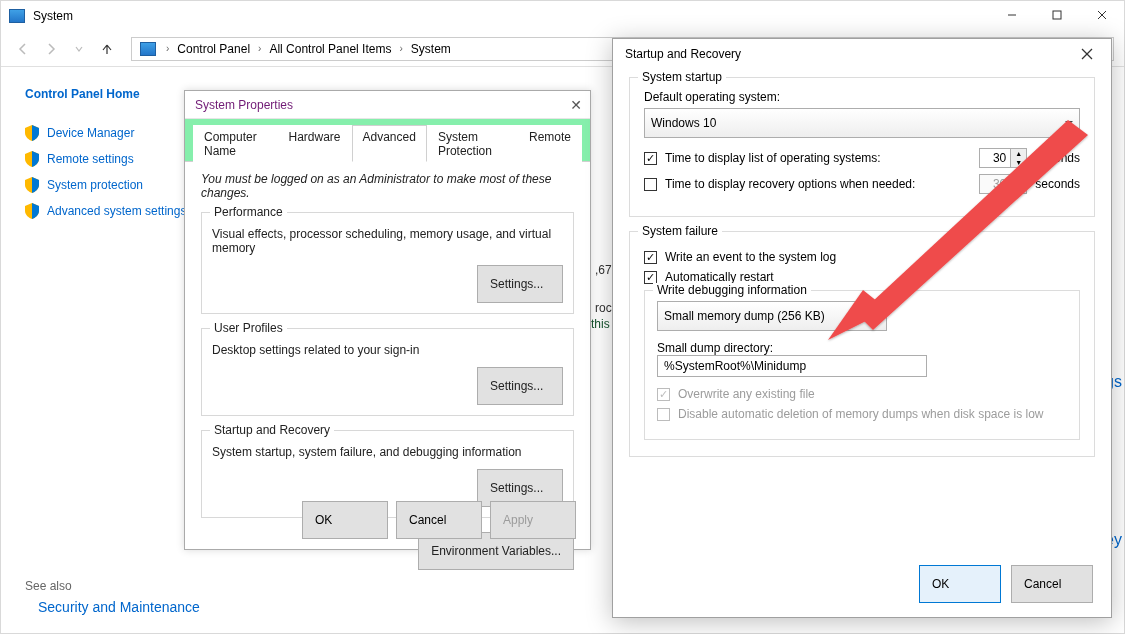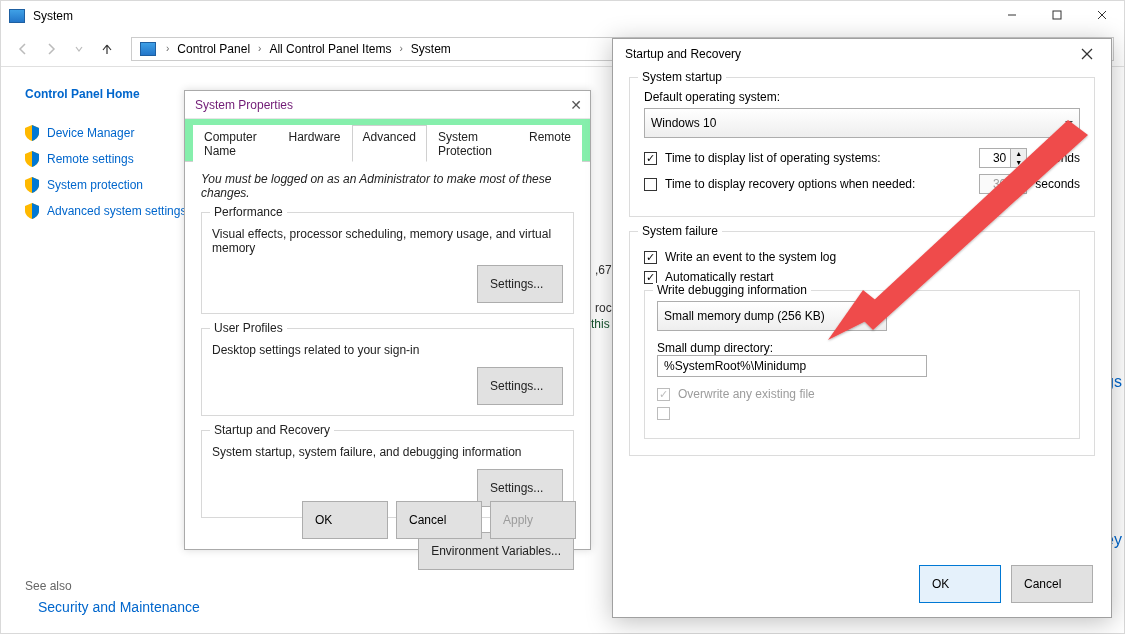--- a/index.html
+++ b/index.html
@@ -295,20 +295,21 @@
         <div class="label">Small dump directory:</div>
         <div class="textinput">
           <span>%SystemRoot%\Minidump</span>
         </div>
         <div class="row muted" style="margin-top:10px;">
           <span class="check disabled">✓</span>
           <span>Overwrite any existing file</span>
         </div>
         <div class="row muted">
           <span class="check disabled"></span>
+          <span>Disable automatic deletion of memory dumps when disk space is low</span>
         </div>
       </div>
     </div>
   </div>
 
   <div class="dlg-buttons2">
     <span class="btn default" style="min-width:82px;">OK</span>
     <span class="btn" style="min-width:82px;">Cancel</span>
   </div>
 </div>

